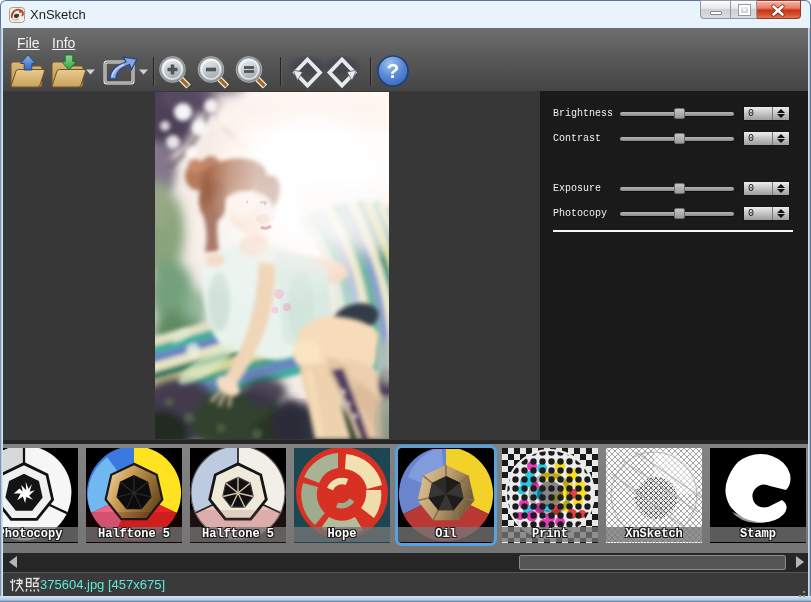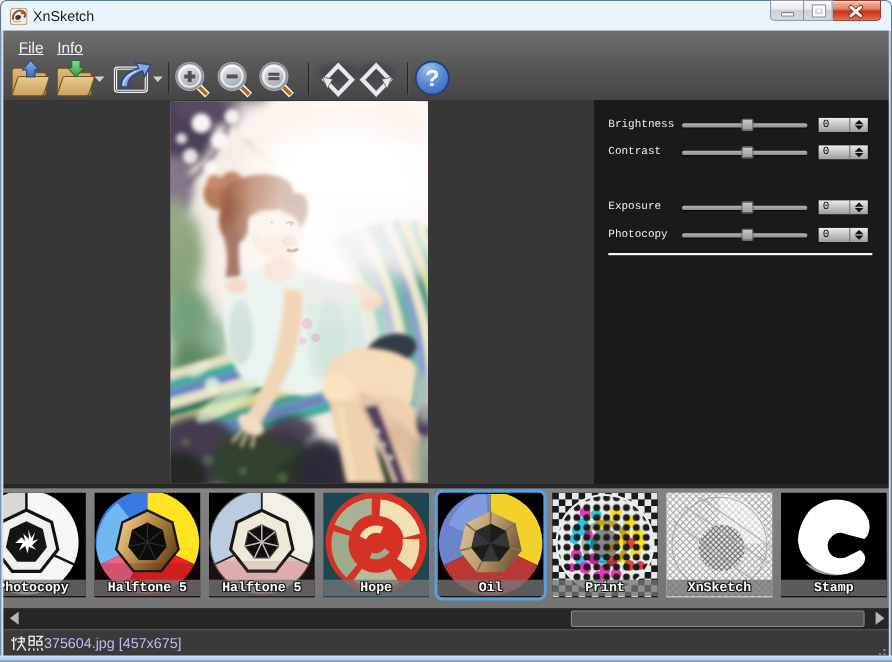--- a/index.html
+++ b/index.html
@@ -47,21 +47,21 @@
 .thumb.sel{top:1px;width:102px;height:101px;border:3px solid #57a2de;border-radius:7px;}
 .thumb svg{position:absolute;left:0;top:0;}
 .tlabel{position:absolute;top:83px;height:15px;background:rgba(116,116,116,.78);color:#fff;font-family:"Liberation Mono",monospace;font-size:12px;font-weight:bold;text-align:center;line-height:15px;text-shadow:1px 1px 0 #1a1a1a,-1px -1px 0 #1a1a1a,1px -1px 0 #1a1a1a,-1px 1px 0 #1a1a1a;}
 
 #sbar{position:absolute;left:3px;top:553px;width:805px;height:19px;background:#262626;}
 #shandle{position:absolute;left:516px;top:2px;width:267px;height:15px;background:#555;border:1px solid #8a8a8a;border-radius:2px;}
 .sarrow{position:absolute;top:3px;width:0;height:0;border:6px solid transparent;}
 #sal{left:6px;border-right:8px solid #b5b5b5;border-left:none;}
 #sar{right:4px;border-left:8px solid #b5b5b5;border-right:none;}
 
-#status{position:absolute;left:3px;top:572px;width:805px;height:24px;background:#3a3a3a;border-top:1px solid #555;color:#c4b5fd;font-size:13px;}
+#status{position:absolute;left:3px;top:572px;width:805px;height:24px;background:#3a3a3a;border-top:1px solid #555;color:#5eead4;font-size:13px;}
 #stext{position:absolute;top:4px;}
 #bleft{position:absolute;left:0;top:28px;width:3px;height:568px;background:linear-gradient(90deg,#5c7490 0,#9cb4cc 1px,#d2e4f6 2px);z-index:50;}
 #bright{position:absolute;left:808px;top:28px;width:3px;height:568px;background:linear-gradient(90deg,#d2e4f6 0,#9cb4cc 2px,#5c7490 2px);z-index:50;}
 #bbottom{position:absolute;left:0;top:596px;width:811px;height:6px;background:linear-gradient(#d4e6f7,#b0cce8 60%,#8aa6c2 83%,#5c7490);z-index:50;}
 #grip{position:absolute;left:796px;top:584px;z-index:60;}
 </style>
 </head>
 <body>
 <div id="win"></div>
 <div id="client"></div>

